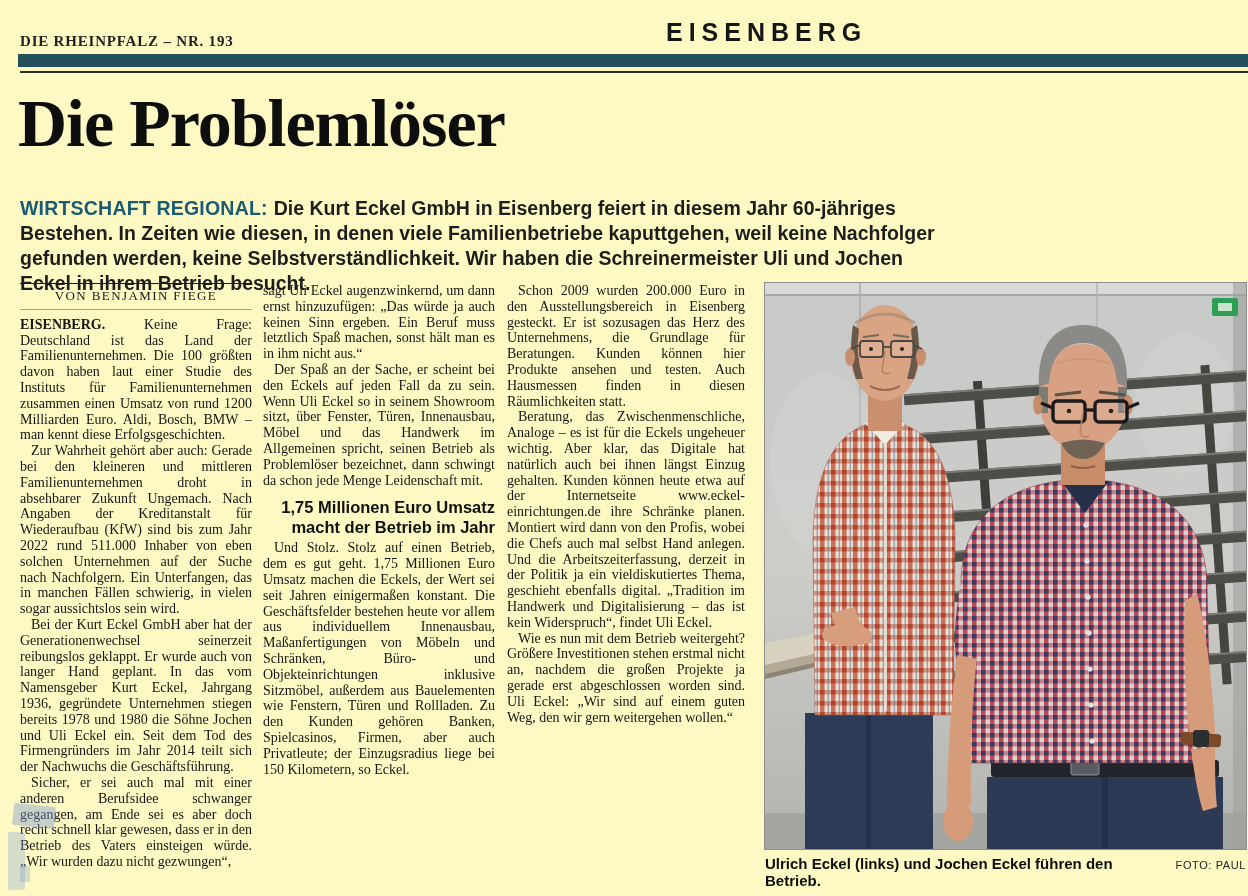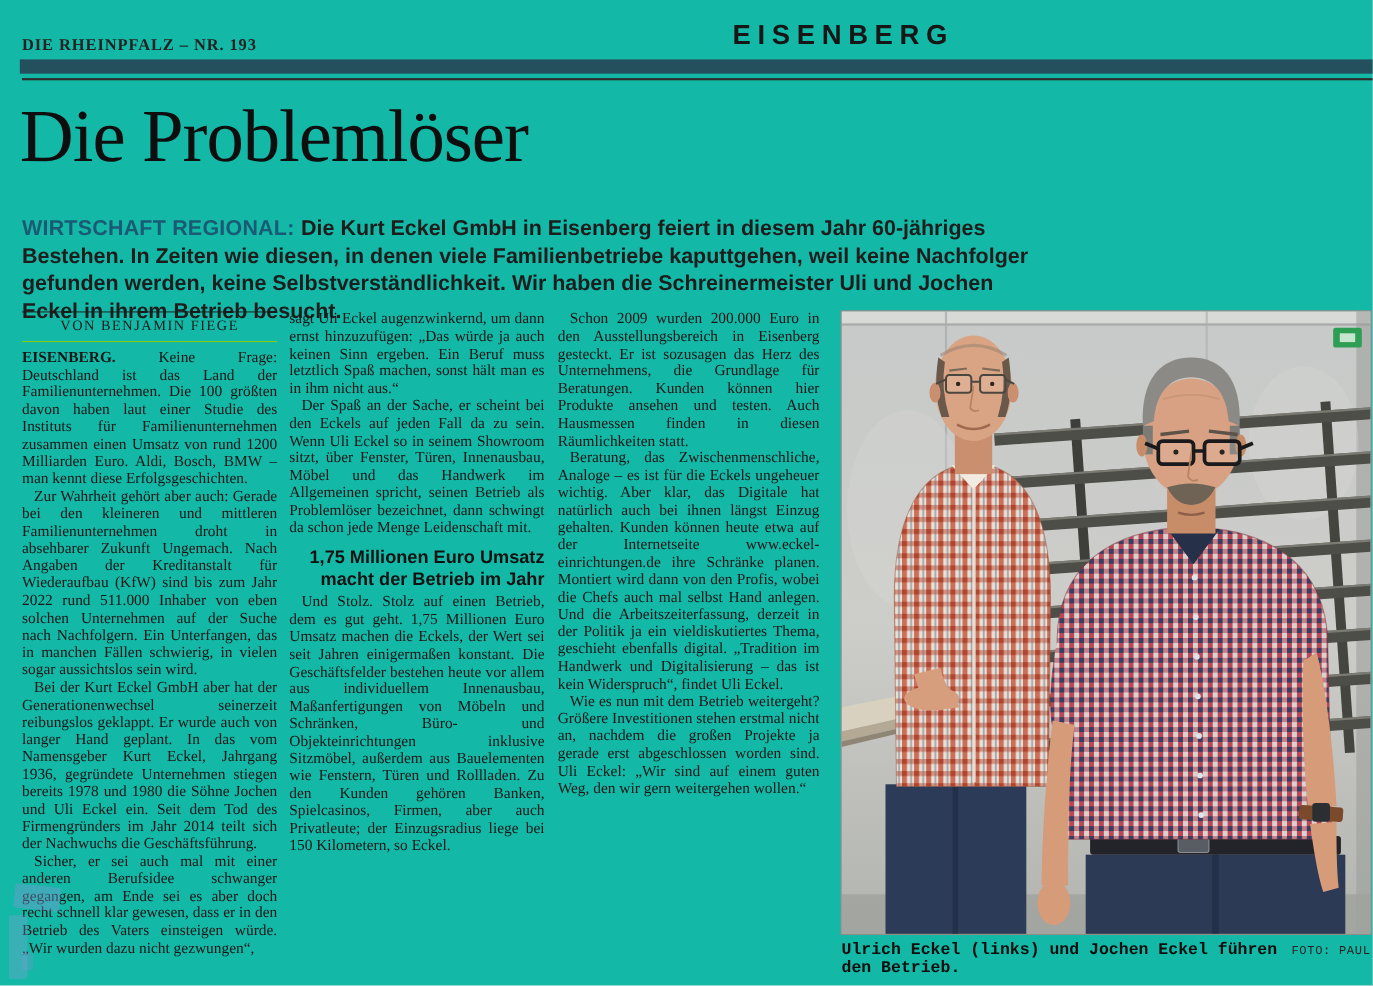--- a/index.html
+++ b/index.html
@@ -1,37 +1,37 @@
 <!DOCTYPE html>
 <html lang="de" style="--accent: #1a5a74; --bar: #24505d;"><head>
 <meta charset="utf-8">
 <style>
   html,body{margin:0;padding:0;background:#e9e9e7;}
   .sheet{
     position:relative;width:1248px;height:896px;margin:0 auto;
-    background:#14b8a6;overflow:hidden;
+    background:#fef9c3;overflow:hidden;
     font-family:"Liberation Serif",serif;color:#161616;
   }
   
   .masthead{
     position:absolute;left:20px;top:33px;
     font-family:"Liberation Serif",serif;font-size:15px;font-weight:600;
     letter-spacing:.8px;color:#222;
   }
   .section-title{
     position:absolute;left:666px;top:18px;
     font-family:"Liberation Sans",sans-serif;font-size:25px;font-weight:600;
     letter-spacing:6px;color:#161616;
   }
   .teal-bar{position:absolute;left:18px;top:54px;width:1230px;height:13px;background:var(--bar,#24505d);}
   .header-rule{position:absolute;left:20px;top:71px;width:1228px;height:2px;background:#2d2d2d;}
   
   .headline{
     position:absolute;left:18px;top:88px;margin:0;
-    font-family:"Liberation Serif",serif;font-size:68px;font-weight:normal;
+    font-family:"Liberation Serif",serif;font-size:68px;font-weight:bold;
     letter-spacing:-1px;color:#0e0e0e;line-height:1.05;
   }
   .lead{
     position:absolute;left:20px;top:196px;width:916px;margin:0;
     font-family:"Liberation Sans",sans-serif;font-size:19.5px;line-height:25px;
     font-weight:600;color:#1d1d1d;
   }
   .lead-label{color:var(--accent,#1a5a74);font-weight:bold;letter-spacing:.2px;margin-right:6px;}
   
   .col{
@@ -56,21 +56,21 @@
   .subhead span{display:block;}
   
   .photo{
     position:absolute;left:765px;top:283px;width:481px;height:566px;margin:0;
     outline:1px solid #8e8e8a;background:#c4c7c6;
   }
   .photo svg{display:block;}
   .caption-row{
     position:absolute;left:765px;top:855px;width:481px;
     display:flex;justify-content:space-between;align-items:baseline;
-    font-family:Liberation Mono, monospace;
+    font-family:Liberation Sans, sans-serif;
   }
   .caption{font-size:15px;font-weight:bold;color:#0d0d0d;}
   .credit{font-size:11px;letter-spacing:.6px;color:#222;white-space:nowrap;padding-left:10px;}
   
   .artifact{position:absolute;pointer-events:none;}
   .art1{left:13px;top:805px;width:42px;height:22px;background:rgba(122,152,210,.42);transform:rotate(6deg);border-radius:2px;}
   .art2{left:8px;top:832px;width:17px;height:58px;background:rgba(130,160,215,.33);border-radius:2px;}
   .art3{left:20px;top:866px;width:10px;height:16px;background:rgba(122,152,210,.30);}
 </style>
 </head>

